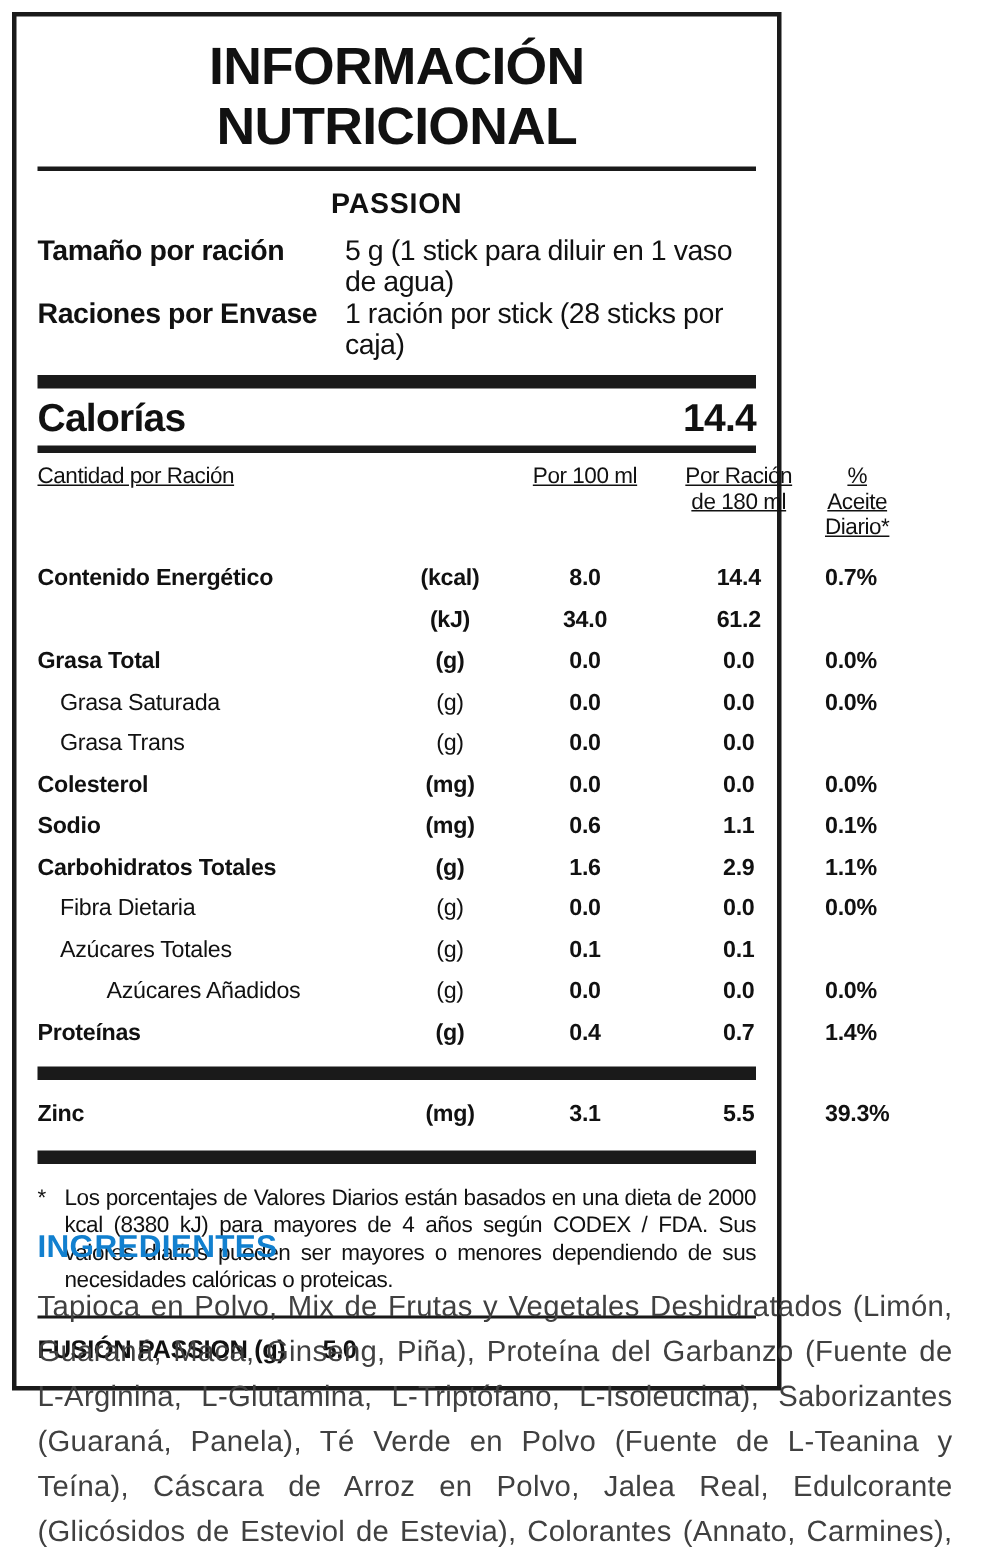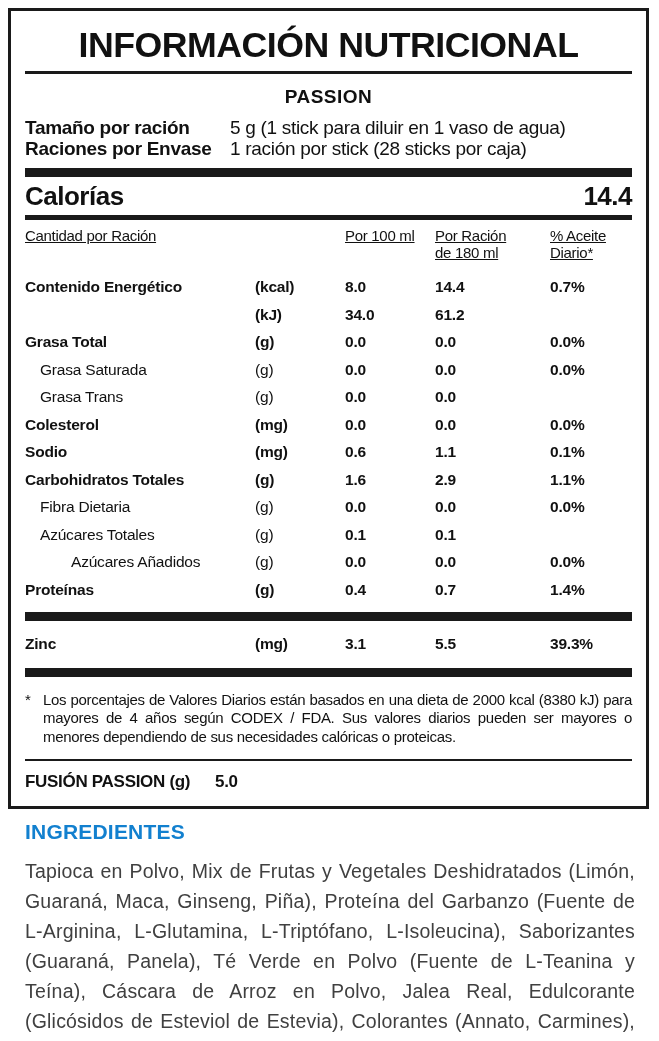--- a/index.html
+++ b/index.html
@@ -10,21 +10,21 @@
     font-family: "Liberation Sans", sans-serif;
     color: #111;
     position: relative;
     overflow: hidden;
   }
 
   
   .panel {
     position: absolute;
     left: 8px; top: 8px;
-    width: 641px;
+    width: 513px;
     border: 3px solid #1a1a1a;
     background: #fff;
     padding: 10px 14px 10px 14px;
   }
 
   .nf-title {
     text-align: center;
     font-size: 35px;
     font-weight: bold;
     letter-spacing: -0.5px;
@@ -58,21 +58,21 @@
   }
   .calories-label { font-size: 26px; font-weight: bold; letter-spacing: -0.5px; }
   .calories-value { font-size: 26px; font-weight: bold; letter-spacing: -0.5px; }
 
   .grid-row {
     display: grid;
     grid-template-columns: 230px 90px 90px 115px 1fr;
     align-items: start;
   }
   .col-label { text-align: left; }
-  .col-unit, .col-v100, .col-v180, .col-pct { }
+  .col-unit, .col-v100, .col-v180, .col-pct { text-align: center; }
 
   .thead { padding: 7px 0 4px 0; font-size: 15px; letter-spacing: -0.3px; line-height: 17px; text-decoration: underline; }
   .thead .hdr2 { display: block; }
 
   .tbody { padding-top: 8px; }
   .nrow { font-size: 15.5px; line-height: 27.5px; letter-spacing: -0.2px; }
   .nrow .col-label, .nrow .col-unit { font-weight: normal; }
   .nrow.bold .col-label, .nrow.bold .col-unit { font-weight: bold; }
   .nrow .col-v100, .nrow .col-v180, .nrow .col-pct { font-weight: bold; }
   .nrow.indent1 .col-label { padding-left: 15px; }

